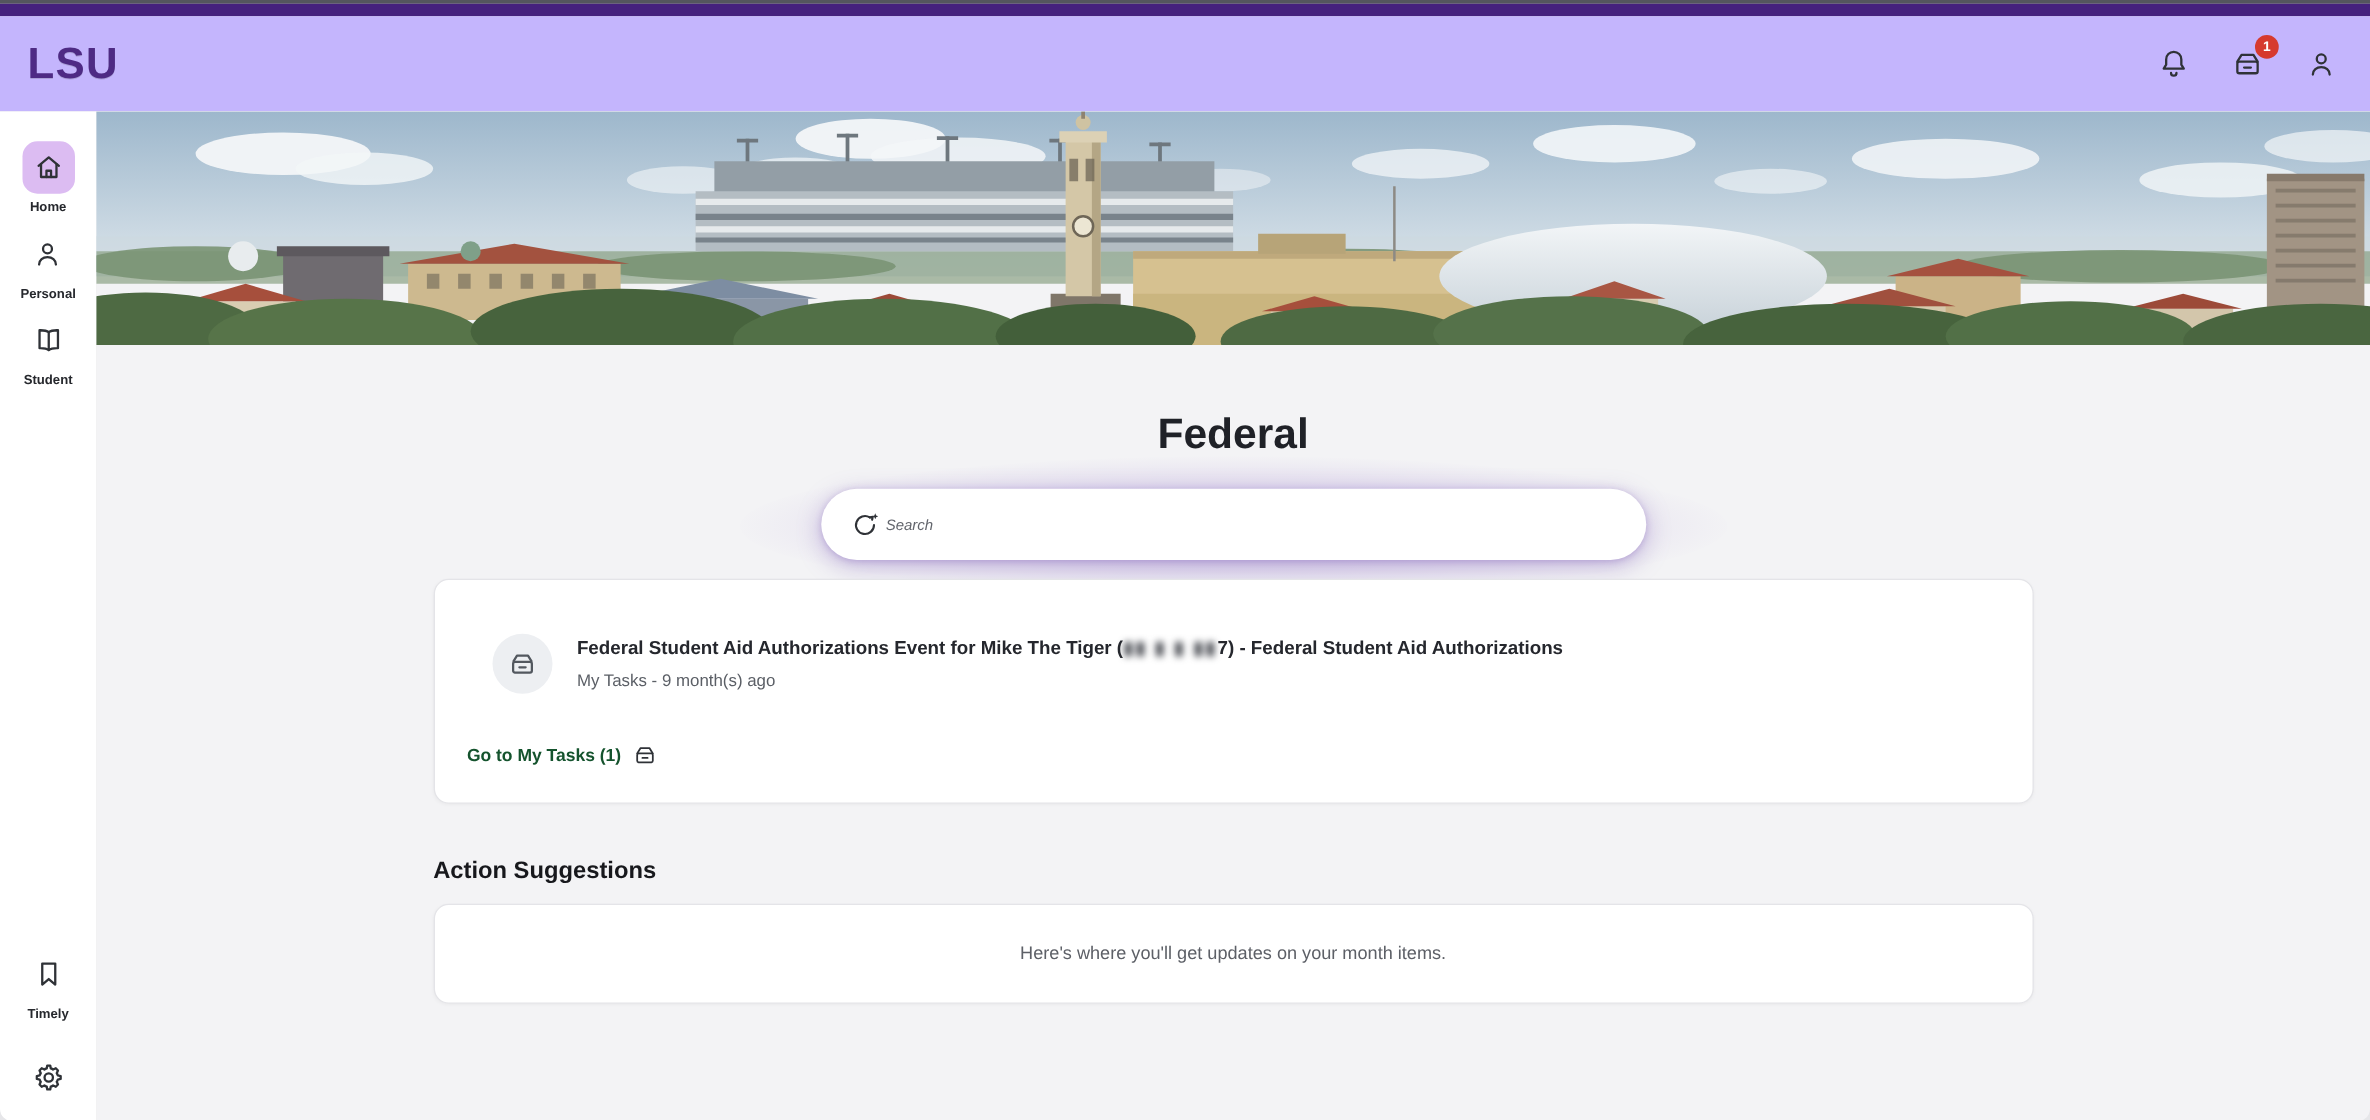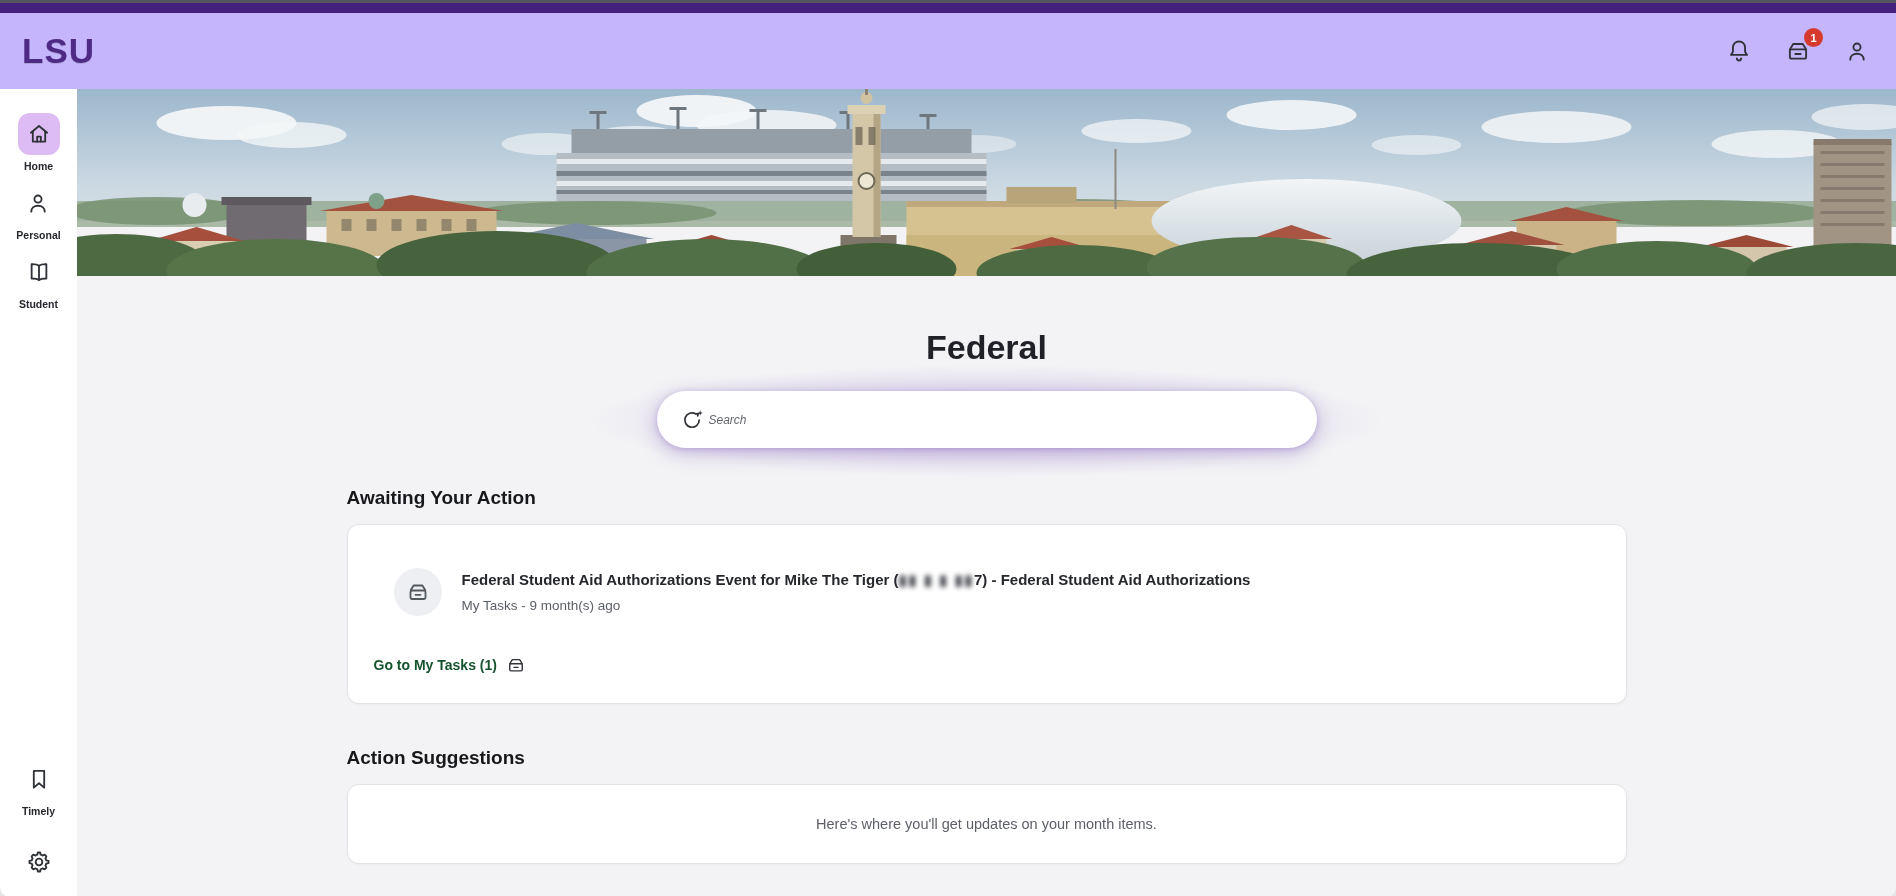--- a/index.html
+++ b/index.html
@@ -292,21 +292,20 @@
         <div class="search-pill">
           <svg viewBox="0 0 24 24">
             <path class="oicon" d="M18.2 12 a7.2 7.2 0 1 1 -3.4 -6.1"></path>
             <path class="oicon" d="M14.8 5.9 l2.4 -.4 -.5 2.3"></path>
             <path d="M19.2 2.6 l.7 1.7 1.7 .7 -1.7 .7 -.7 1.7 -.7 -1.7 -1.7 -.7 1.7 -.7 z" fill="#2f3237"></path>
           </svg>
           <input class="search-input" type="text" placeholder="Search" style="">
         </div>
       </div>
 
-      <h2 class="section-heading awaiting-heading">Awaiting Your Action</h2>
 
       <div class="task-card">
         <div class="task-row">
           <div class="task-icon-circle">
             <svg viewBox="0 0 24 24" style="stroke:#53585f;">
               <rect x="4.5" y="10.5" width="15" height="8.5" rx="1.5" fill="none" stroke="#53585f" stroke-width="1.8" stroke-linejoin="round"></rect>
               <path d="M4.5 10.5 L7.6 5.5 h8.8 l3.1 5" fill="none" stroke="#53585f" stroke-width="1.8" stroke-linejoin="round"></path>
               <path d="M9.5 14.8 h5" fill="none" stroke="#53585f" stroke-width="1.8" stroke-linecap="round"></path>
             </svg>
           </div>

